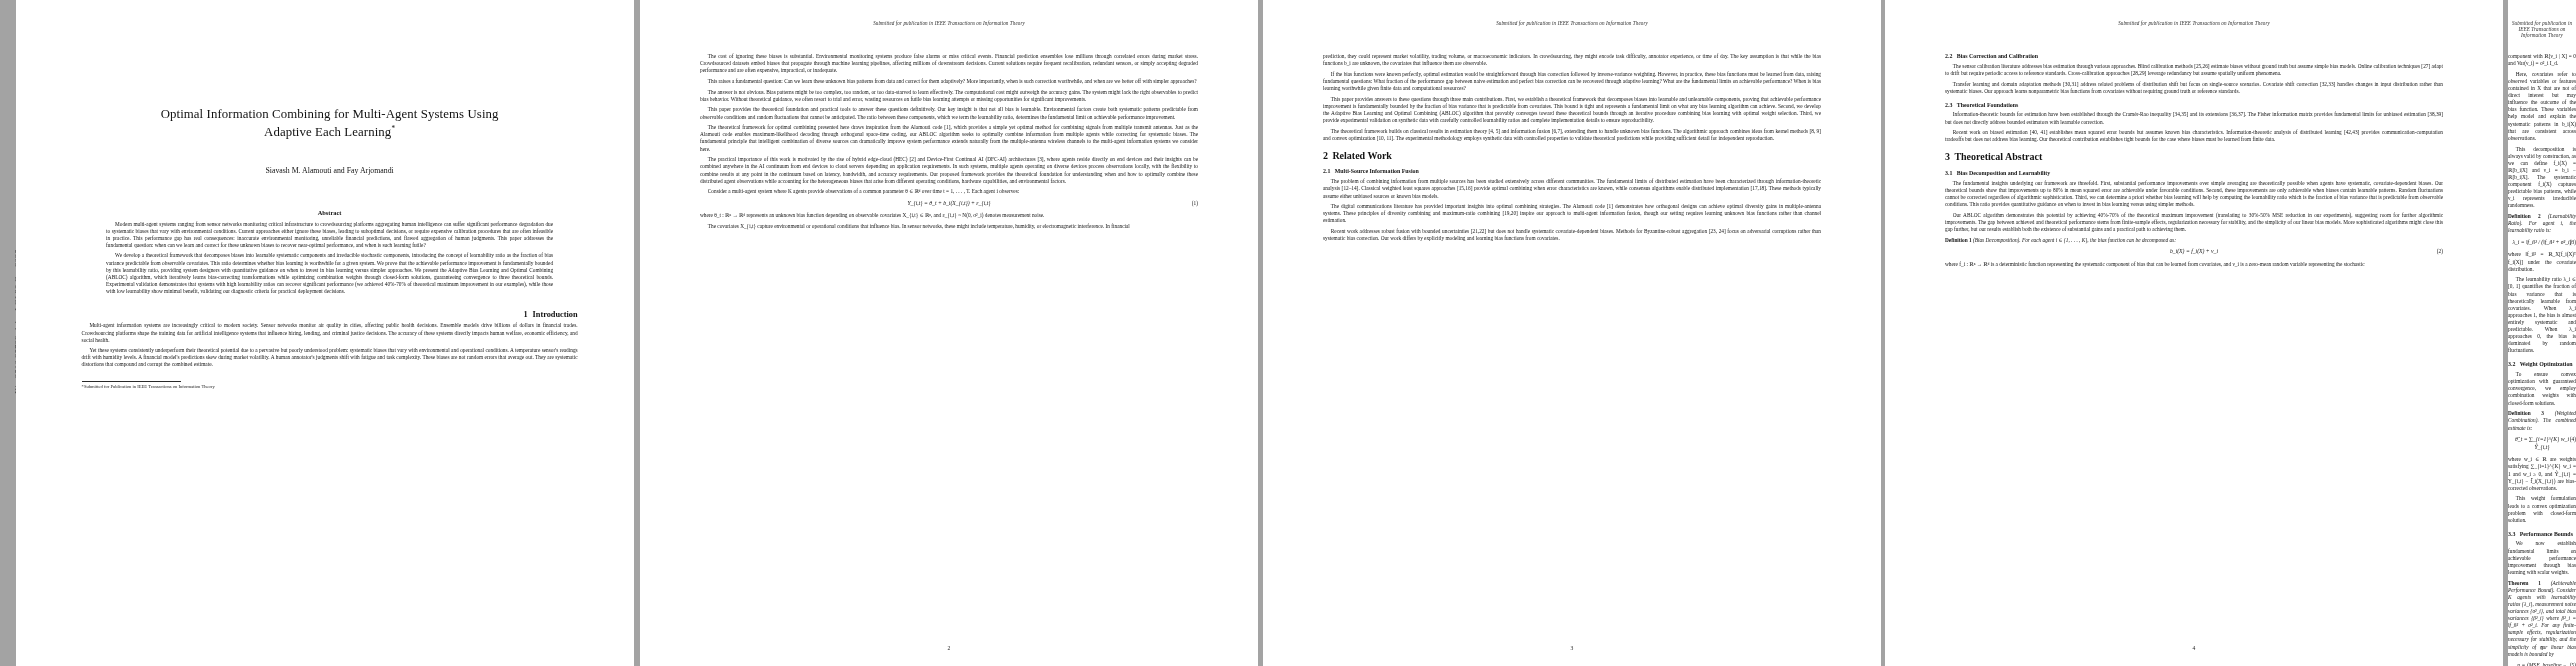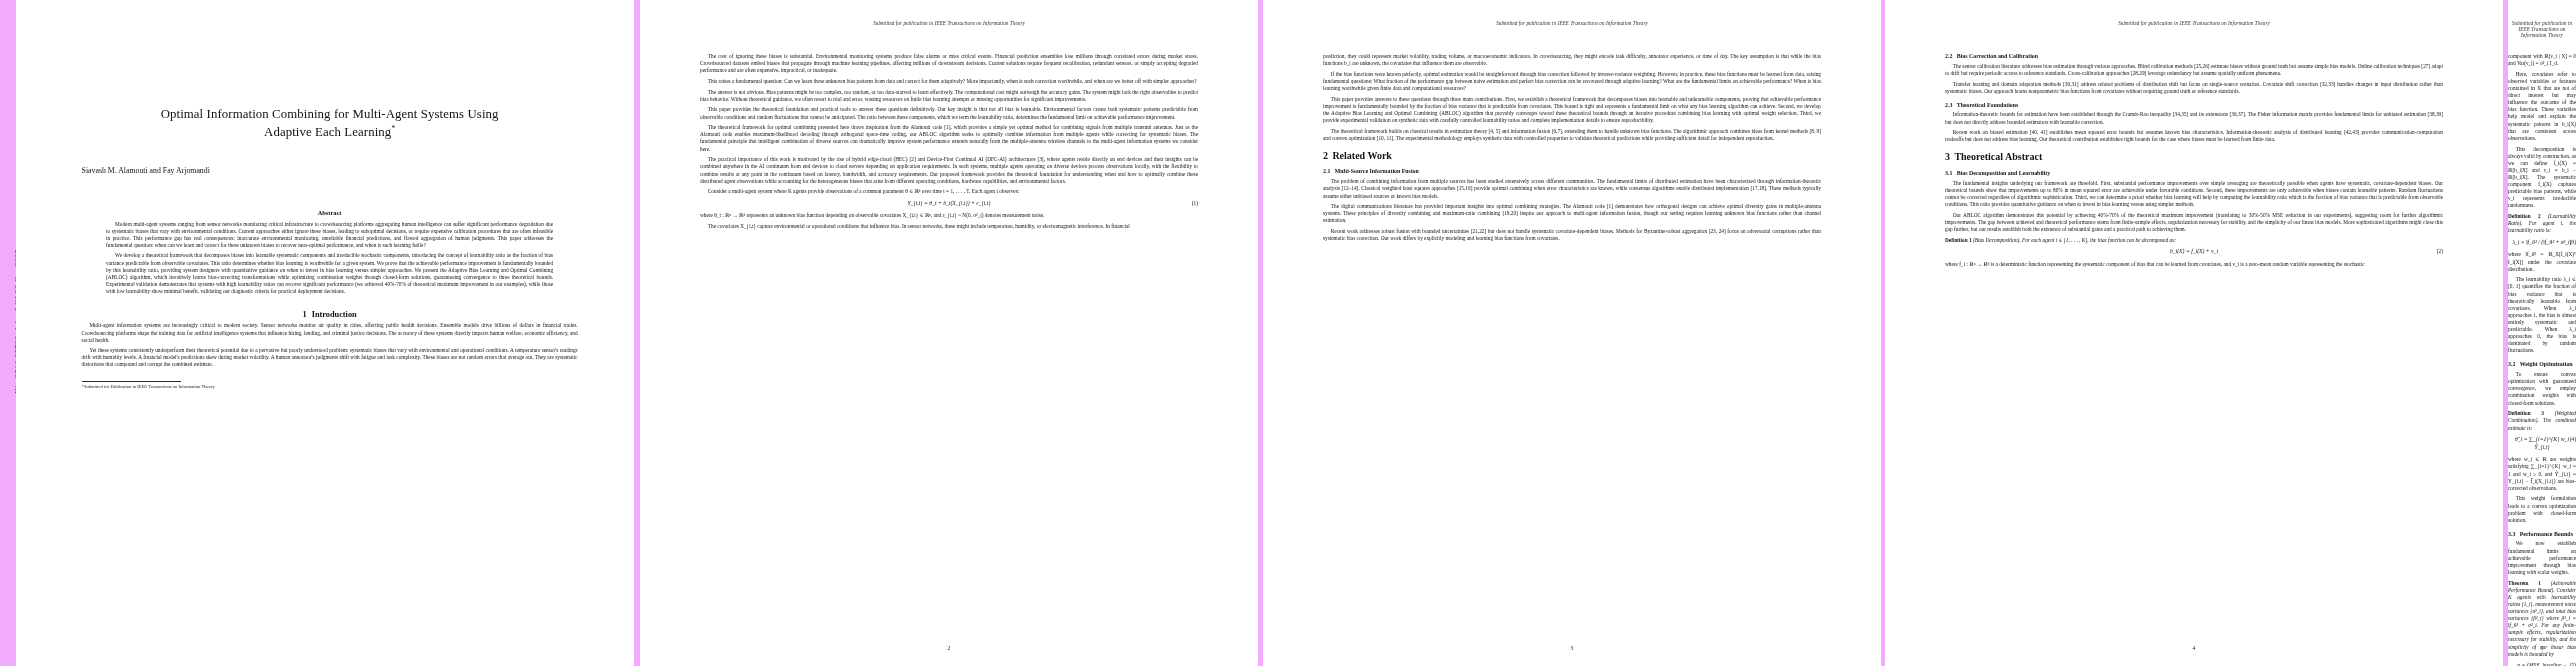--- a/index.html
+++ b/index.html
@@ -9,21 +9,21 @@
   body {
     width: 2576px; height: 667px;
     font-family: "Liberation Serif", "DejaVu Serif", serif;
     color: #111111;
     overflow: hidden;
   }
   .sheet {
     position: relative;
     width: 2576px;
     height: 667px;
-    background: #f0abfc;
+    background: #a3a3a3;
   }
 
   
   .arxiv-stamp {
     position: absolute;
     left: -82px;
     top: 320px;
     width: 200px;
     transform: rotate(-90deg);
     transform-origin: center center;
@@ -83,20 +83,21 @@
     font-size: 12.8px;
     line-height: 1.42;
     text-align: center;
     margin: 49px 9px 0 9px;
     font-weight: normal;
     letter-spacing: 0.1px;
   }
   .title sup { font-size: 7.2px; }
   .authors {
     margin-top: 24.5px;
+    text-align: center;
     font-size: 7.8px;
   }
   .abstract-head {
     margin-top: 34px;
     text-align: center;
     font-weight: bold;
     font-size: 6.4px;
   }
   .abstract-body {
     margin: 5px 24.5px 0 24.5px;
@@ -104,21 +105,21 @@
     line-height: 1.34;
     text-align: justify;
     text-indent: 9px;
   }
   .abstract-body p { margin: 0 0 3.3px 0; text-indent: 9px; }
 
   .sec-h1 {
     margin: 14.5px 0 3.9px 0;
     font-size: 8.3px;
     font-weight: bold;
-    text-align: center;
+    text-align: right;
   }
   .sec-h1 .num { margin-right: 5px; }
 
   .intro-body {
     font-size: 5.3px;
     line-height: 1.35;
     text-align: justify;
   }
   .intro-body p { margin: 0 0 3.3px 0; text-indent: 7.8px; }
 

